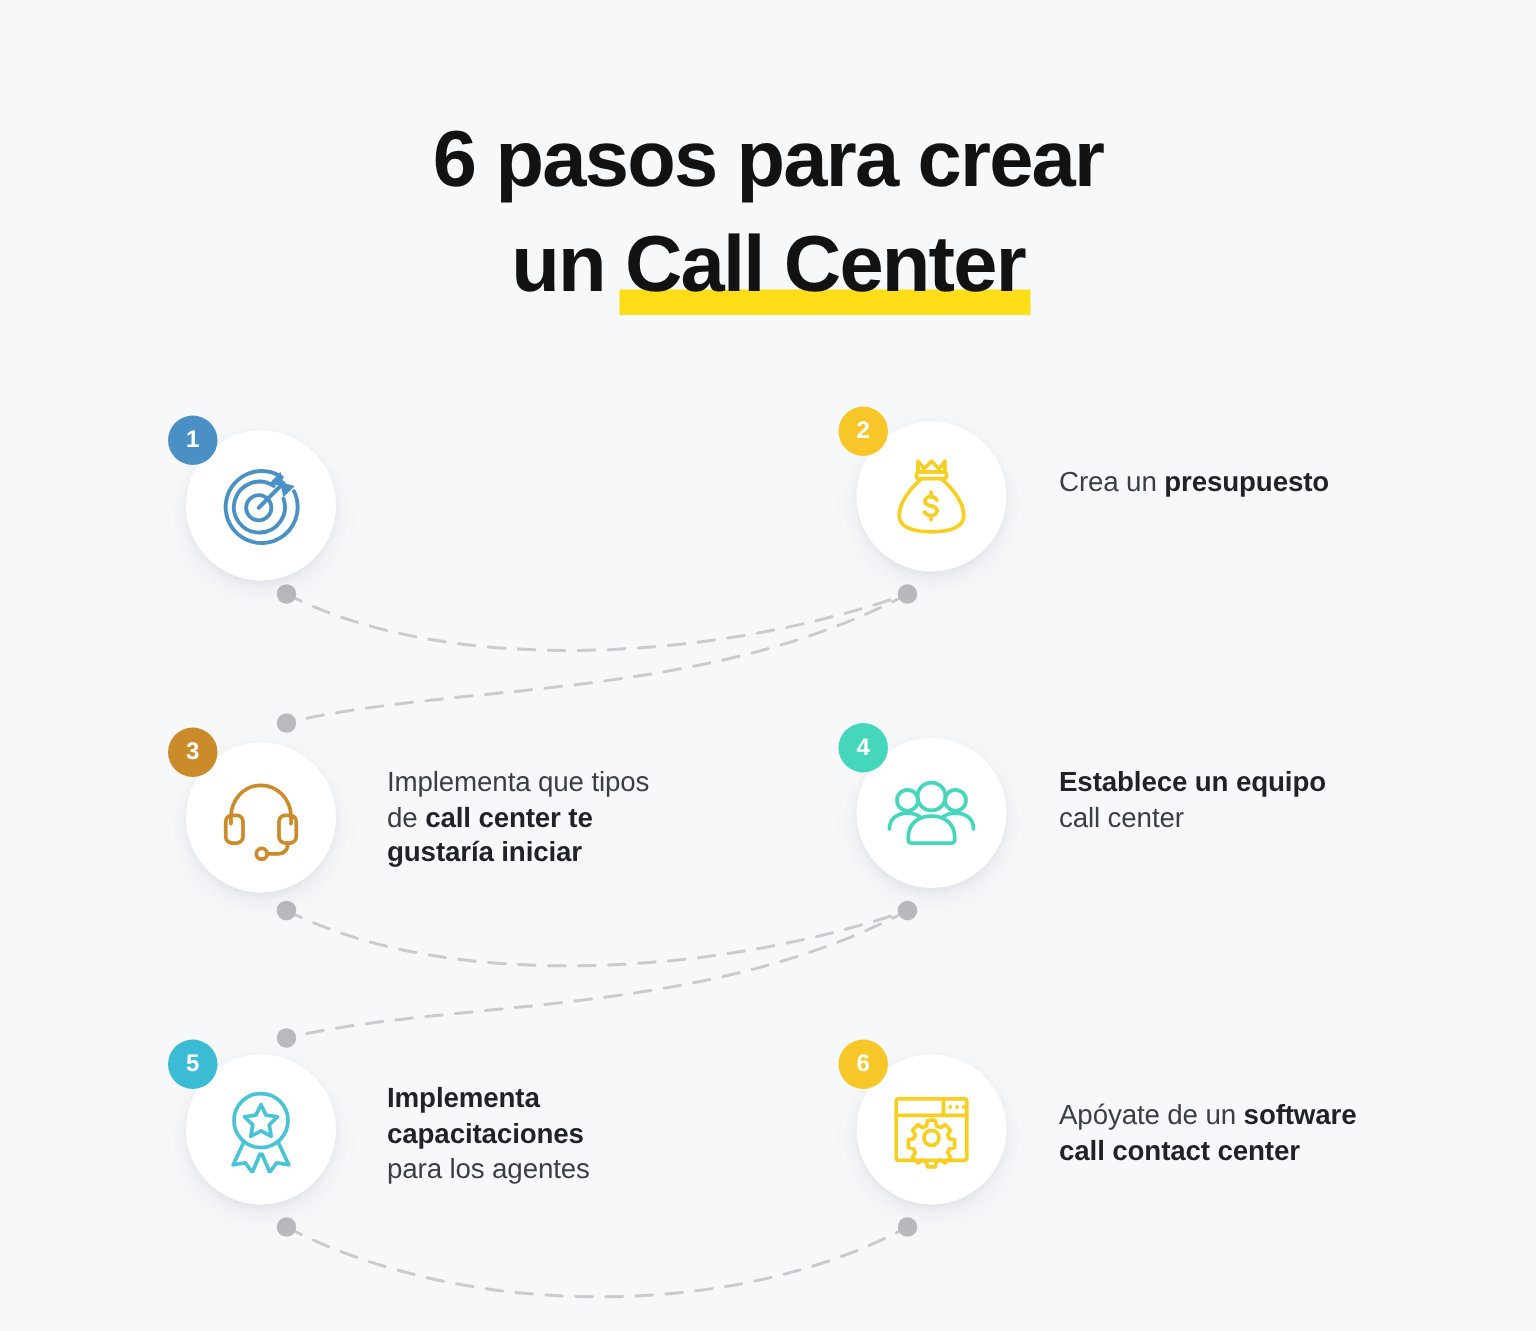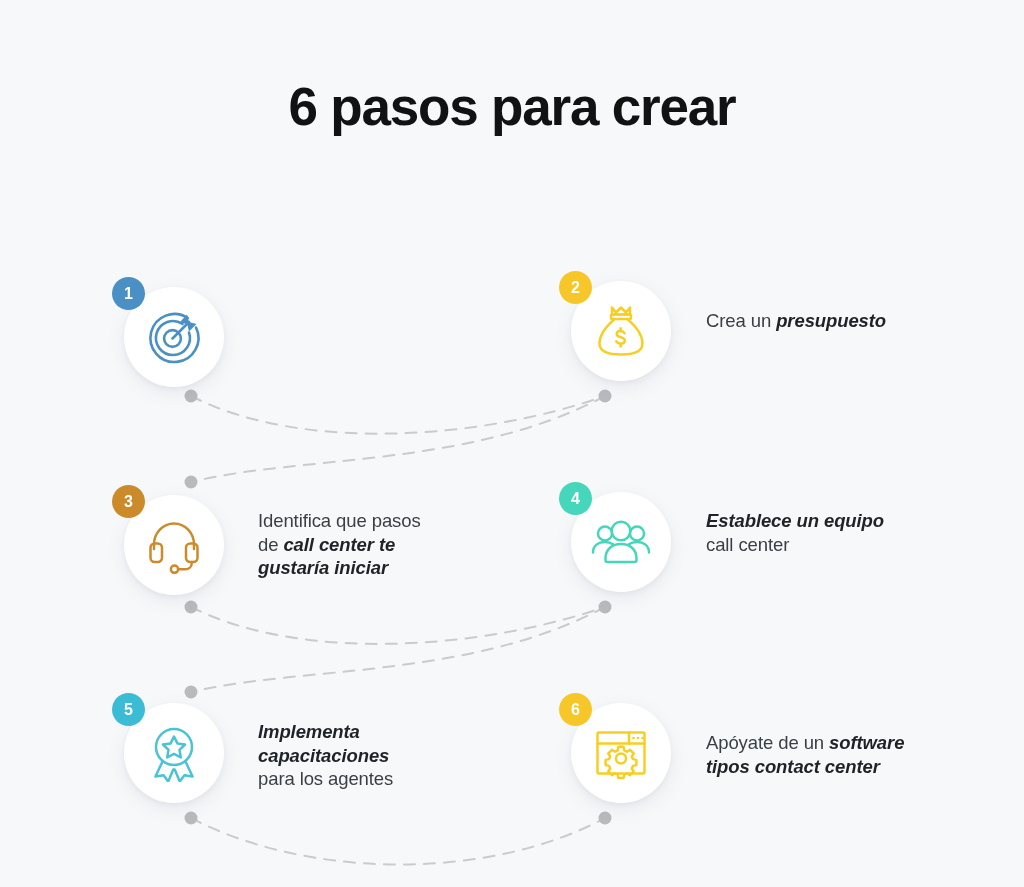--- a/index.html
+++ b/index.html
@@ -105,30 +105,30 @@
     position: absolute;
     font-size: 18.5px;
     line-height: 23.5px;
     color: #3a3f45;
     letter-spacing: -0.1px;
     white-space: nowrap;
   }
   .step-text b {
     color: #1f2327;
     font-weight: bold;
-    font-style: italic;
   }
 </style>
 </head>
 <body>
 
 <div id="infographic">
 
   <div class="title-block">
     <div class="title-line">6 pasos para crear</div>
+    <div class="title-line"><span>un </span><span class="hl">Call Center</span></div>
   </div>
 
   <svg id="connectors" viewBox="0 0 1024 887">
 
     <path d="M 191 396 C 300 452, 480 440, 605 396" fill="none" stroke="#c9cbce" stroke-width="2" stroke-dasharray="11 9" stroke-linecap="round"></path>
 
     <path d="M 605 396 C 470 468, 300 455, 191 482" fill="none" stroke="#c9cbce" stroke-width="2" stroke-dasharray="11 9" stroke-linecap="round"></path>
 
     <path d="M 191 607 C 300 662, 480 650, 605 607" fill="none" stroke="#c9cbce" stroke-width="2" stroke-dasharray="11 9" stroke-linecap="round"></path>
     <path d="M 605 607 C 470 679, 300 666, 191 692" fill="none" stroke="#c9cbce" stroke-width="2" stroke-dasharray="11 9" stroke-linecap="round"></path>
@@ -189,21 +189,21 @@
           <rect x="5.5" y="27.5" width="11.5" height="18.5" rx="4.2"></rect>
           <rect x="41" y="27.5" width="11.5" height="18.5" rx="4.2"></rect>
           <path d="M46.7 46 V47.5 C46.7 51 43.8 53.2 40.4 53.2 H33.5"></path>
           <circle cx="29.5" cy="53.2" r="3.6"></circle>
         </svg>
       </span>
     </div>
     <div class="badge" style="background:#cc8b2a;">3</div>
   </div>
   <div class="step-text" style="left:258px; top:509px;">
-    <div>Identifica que pasos</div>
+    <div>Implementa que tipos</div>
     <div><span>de </span><b>call center te</b></div>
     <div><b>gustaría iniciar</b></div>
   </div>
 
   <div class="step" style="left:571px; top:492px;">
     <div class="disc">
       <span>
         <svg width="62" height="62" viewBox="0 0 62 62" fill="none" stroke="#45d6bb" stroke-width="2.5" stroke-linecap="round" stroke-linejoin="round">
           <circle cx="15" cy="22.5" r="7"></circle>
           <path d="M3 41.5 C3 34.5 8.4 31 15 31 c3.2 0 6 .8 8.1 2.3"></path>
@@ -252,16 +252,16 @@
           <circle cx="50.5" cy="14" r="1.3" fill="#f7cf23" stroke="none"></circle>
           <circle cx="29" cy="34.5" r="5"></circle>
           <path d="M29 22.6 l2.6.5 .8 3.5 2.6 1.1 3-1.9 3.7 3.7 -1.9 3 1.1 2.6 3.5.8 0 5.2 -3.5.8 -1.1 2.6 1.9 3 -3.7 3.7 -3-1.9 -2.6 1.1 -.8 3.5 -5.2 0 -.8-3.5 -2.6-1.1 -3 1.9 -3.7-3.7 1.9-3 -1.1-2.6 -3.5-.8 0-5.2 3.5-.8 1.1-2.6 -1.9-3 3.7-3.7 3 1.9 2.6-1.1 .8-3.5 Z"></path>
         </svg>
       </span>
     </div>
     <div class="badge" style="background:#f7c72a;">6</div>
   </div>
   <div class="step-text" style="left:706px; top:731px;">
     <div><span>Apóyate de un </span><b>software</b></div>
-    <div><b>tipos contact center</b></div>
+    <div><b>call contact center</b></div>
   </div>
 
 </div>
 
 </body></html>

